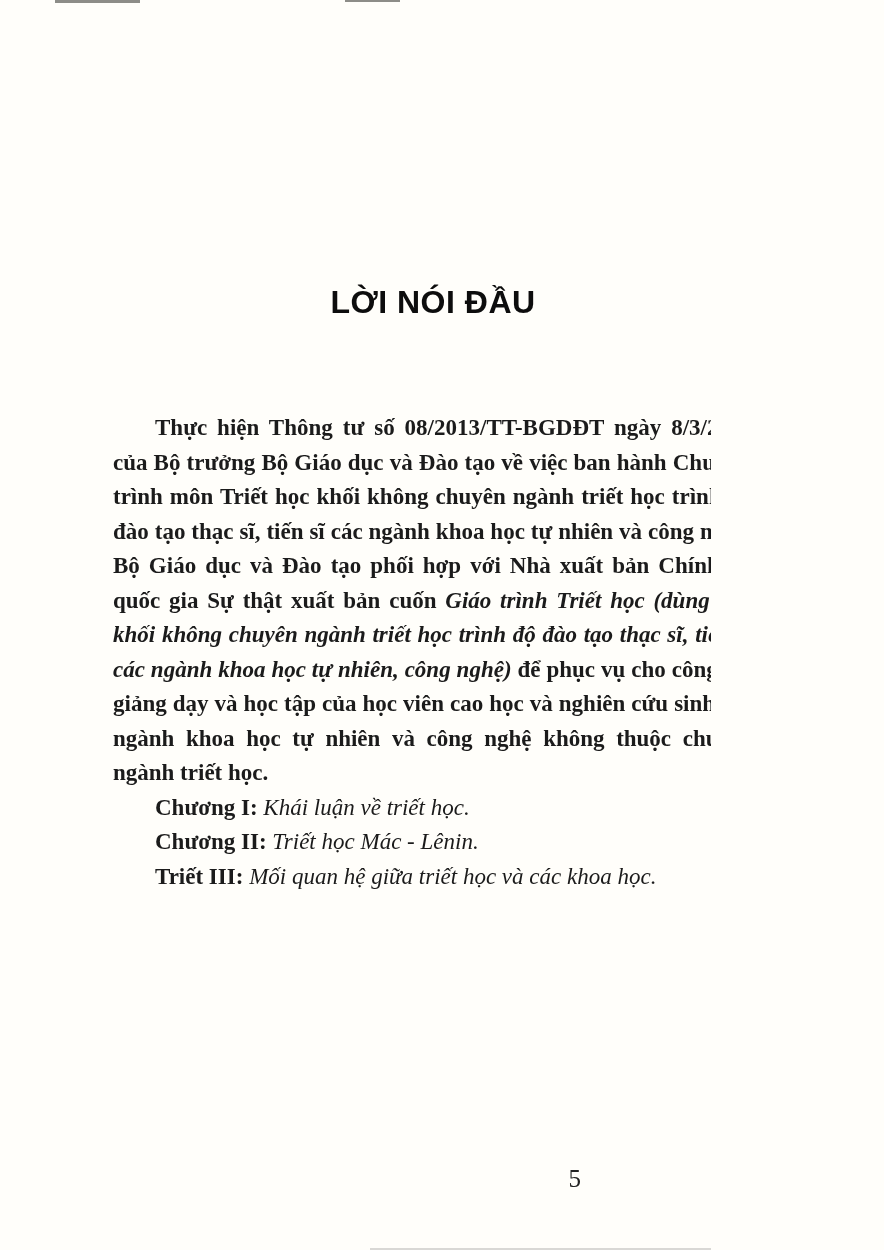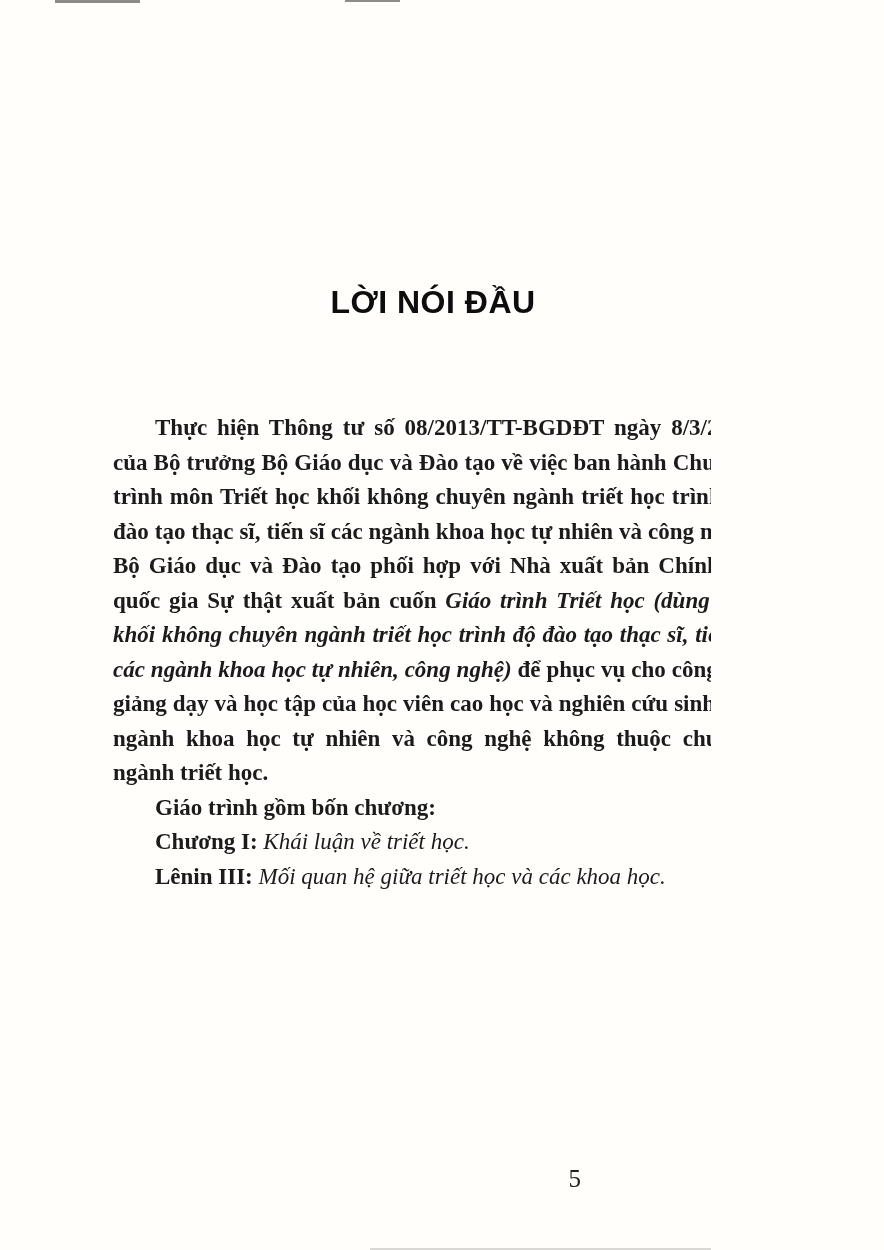--- a/index.html
+++ b/index.html
@@ -72,21 +72,21 @@
   <div class="edge-mark m1"></div>
   <div class="edge-mark m2"></div>
   <div class="edge-mark m3"></div>
   <div class="edge-mark bottom"></div>
 
   <div class="content">
     <h1 class="doc-title">LỜI NÓI ĐẦU</h1>
 
     <div class="body-text">
         <p><span class="run-n">Thực hiện Thông tư số 08/2013/TT-BGDĐT ngày 8/3/2013 của Bộ trưởng Bộ Giáo dục và Đào tạo về việc ban hành Chương trình môn Triết học khối không chuyên ngành triết học trình độ đào tạo thạc sĩ, tiến sĩ các ngành khoa học tự nhiên và công nghệ, Bộ Giáo dục và Đào tạo phối hợp với Nhà xuất bản Chính trị quốc gia Sự thật xuất bản cuốn </span><span class="run-bi">Giáo trình Triết học (dùng cho khối không chuyên ngành triết học trình độ đào tạo thạc sĩ, tiến sĩ các ngành khoa học tự nhiên, công nghệ)</span><span class="run-n"> để phục vụ cho công tác giảng dạy và học tập của học viên cao học và nghiên cứu sinh các ngành khoa học tự nhiên và công nghệ không thuộc chuyên ngành triết học.</span></p>
-        <p><span class="run-n">Giáo trình gồm bốn chương:</span></p>
         <p><span class="run-n">Chương I: </span><span class="run-i">Khái luận về triết học.</span></p>
-        <p><span class="run-n">Lênin III: </span><span class="run-i">Mối quan hệ giữa triết học và các khoa học.</span></p>
+        <p><span class="run-n">Chương II: </span><span class="run-i">Triết học Mác - Lênin.</span></p>
+        <p><span class="run-n">Triết III: </span><span class="run-i">Mối quan hệ giữa triết học và các khoa học.</span></p>
       </div>
   </div>
 
   <div class="page-number">5</div>
 
 </div>
 
 </body></html>

